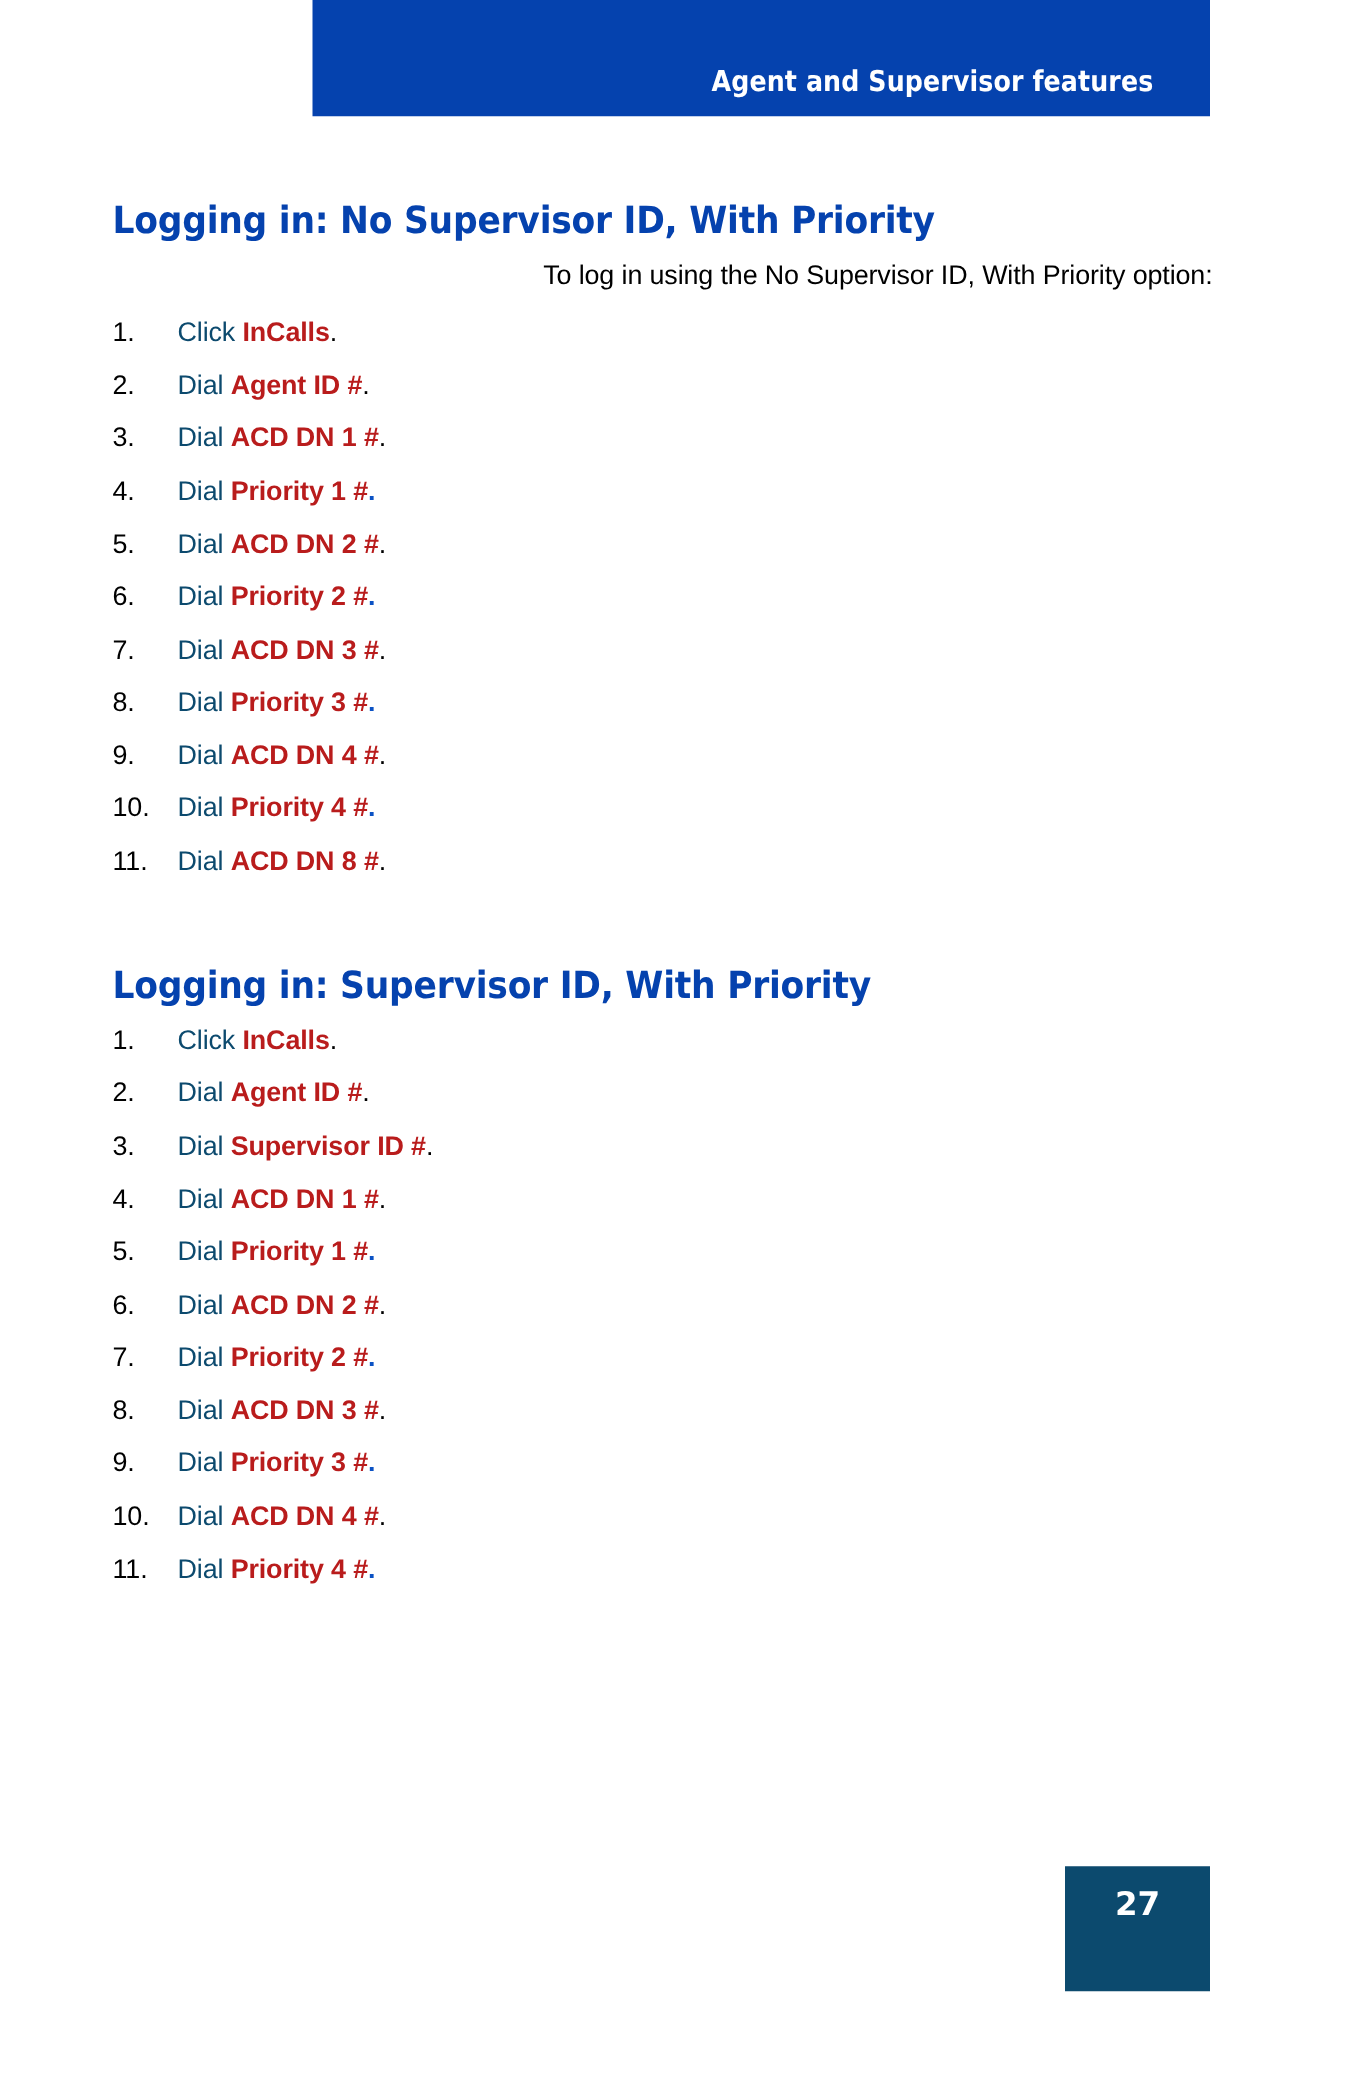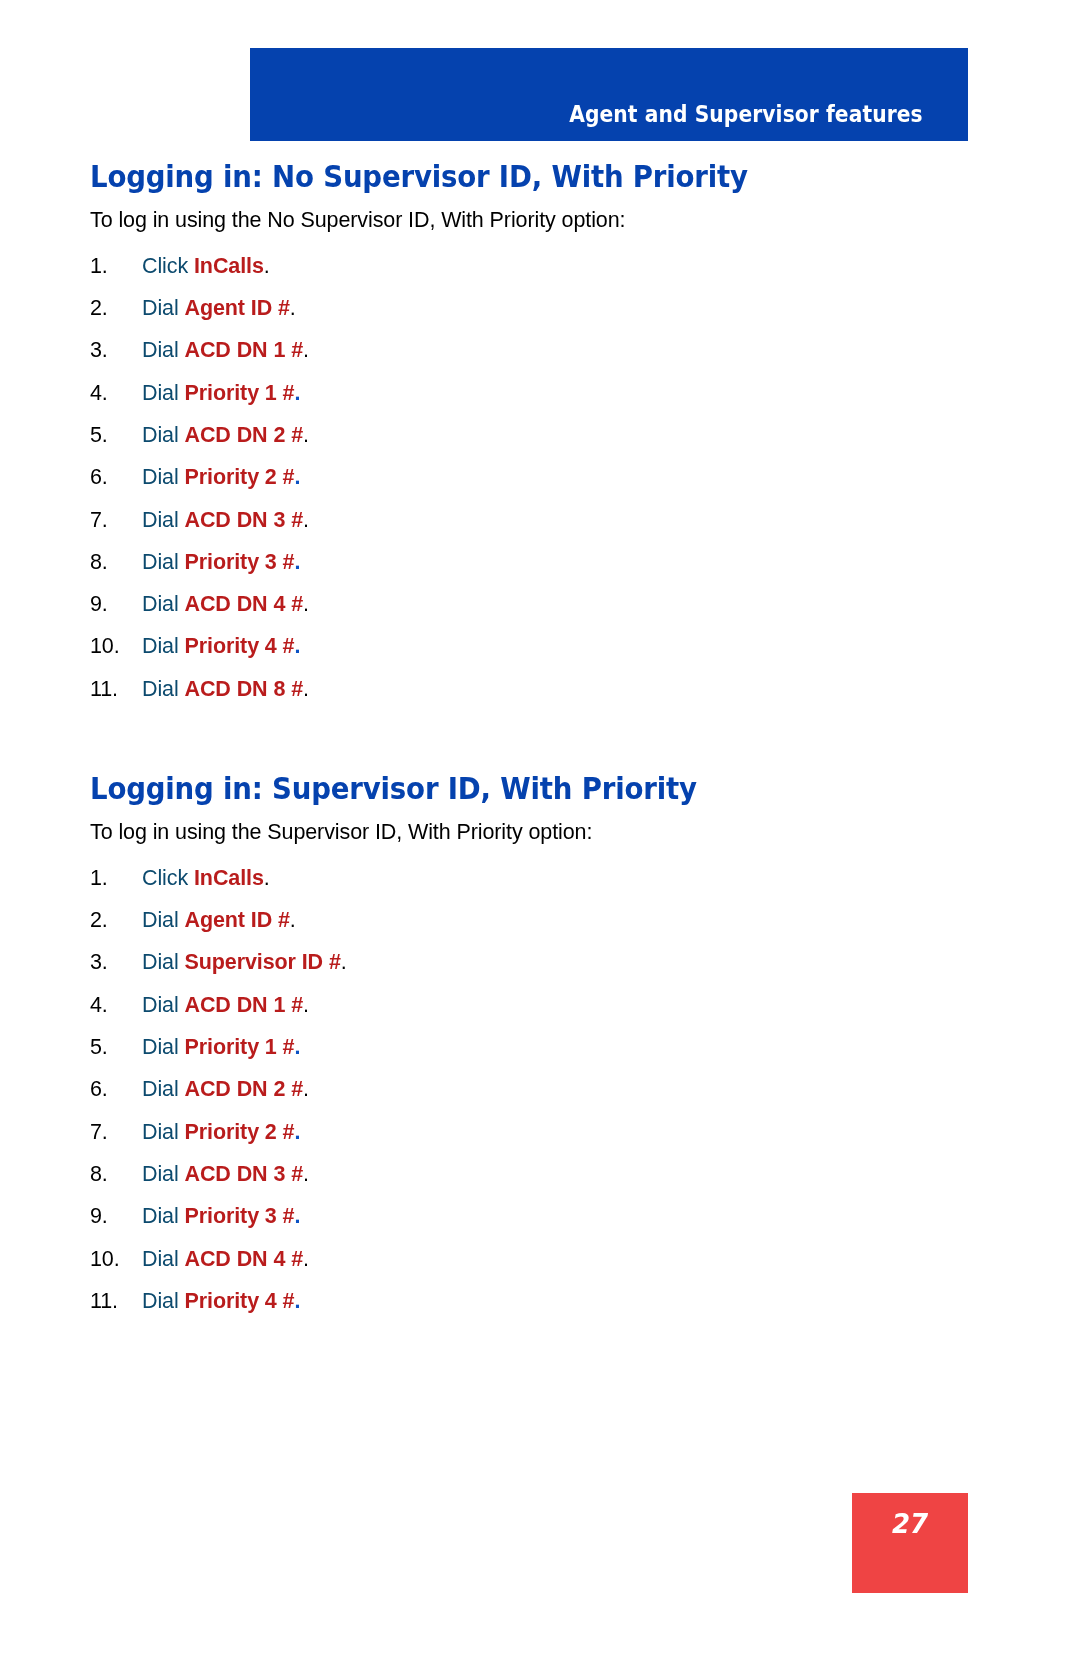--- a/index.html
+++ b/index.html
@@ -18,21 +18,20 @@
 
   
   .header-bar {
     position: absolute;
     left: 250px;
     top: 0;
     width: 718px;
     height: 93px;
     background: #0542AE;
     box-sizing: border-box;
-    margin-top: 48px;
   }
   .header-title {
     position: absolute;
     right: 45px;
     bottom: 14px;
     color: #ffffff;
     font-family: "DejaVu Sans", sans-serif;
     font-size: 23px;
     font-weight: bold;
     letter-spacing: 0.1px;
@@ -64,20 +63,21 @@
     white-space: nowrap;
   }
   .section-2-spacer { height: 52px; }
 
   .section-intro {
     color: #000000;
     font-size: 21.5px;
     line-height: 1.2;
     margin: 0 0 20px 0;
     letter-spacing: -0.1px;
+    text-align: right;
   }
 
   .steps {
     list-style: none;
     margin: 0;
     padding: 0;
   }
   .step {
     display: flex;
     align-items: baseline;
@@ -104,22 +104,21 @@
   .dot-black { color: #000000; }
   .dot-blue { color: #0B52C4; font-weight: bold; }
 
   
   .footer-page {
     position: absolute;
     left: 852px;
     top: 1493px;
     width: 116px;
     height: 100px;
-    background: #ef4444;
-    font-style: italic;
+    background: #0c4a6e;
   }
   .footer-page-num {
     position: absolute;
     left: 0;
     right: 0;
     top: 16px;
     text-align: center;
     color: #ffffff;
     font-family: "DejaVu Sans", sans-serif;
     font-size: 26px;
@@ -182,21 +181,20 @@
           <span class="step-num">11.</span>
           <span class="step-body"><span class="verb">Dial </span><span class="kw">ACD DN 8 #</span><span class="dot-black">.</span></span>
         </li>
       </ol>
   </div>
 
   <div class="section-2-spacer"></div>
 
   <div class="section">
     <h1 class="section-heading">Logging in: Supervisor ID, With Priority</h1>
-    <p class="section-intro">To log in using the Supervisor ID, With Priority option:</p>
     <ol class="steps">
         <li class="step">
           <span class="step-num">1.</span>
           <span class="step-body"><span class="verb">Click </span><span class="kw">InCalls</span><span class="dot-black">.</span></span>
         </li>
         <li class="step">
           <span class="step-num">2.</span>
           <span class="step-body"><span class="verb">Dial </span><span class="kw">Agent ID #</span><span class="dot-black">.</span></span>
         </li>
         <li class="step">

